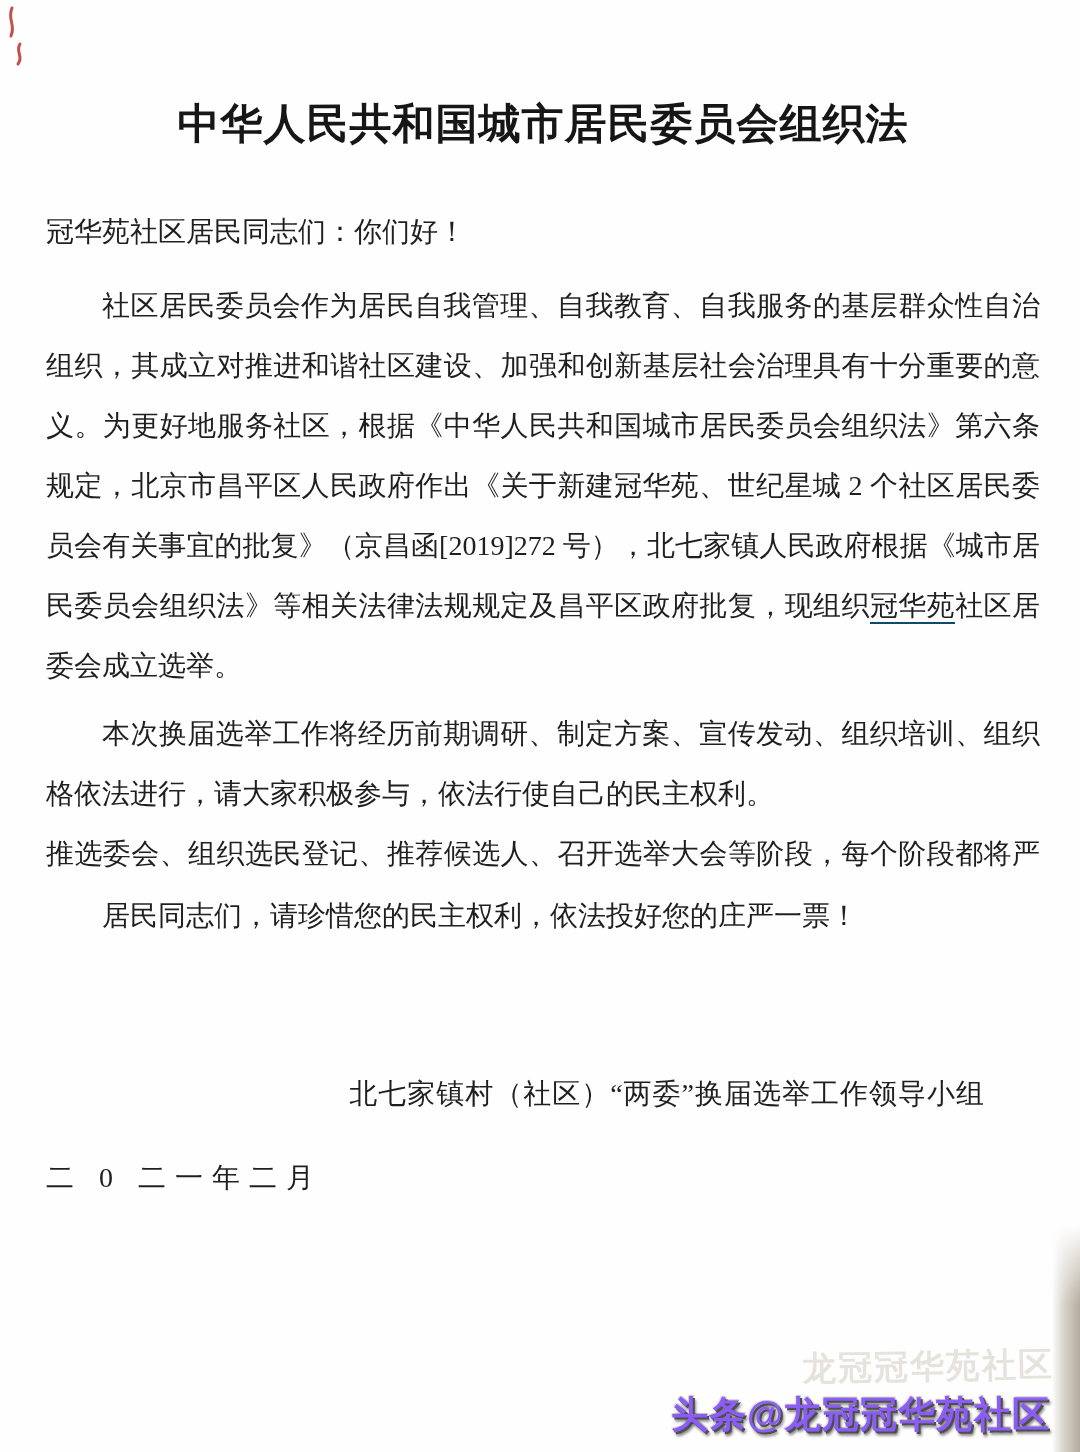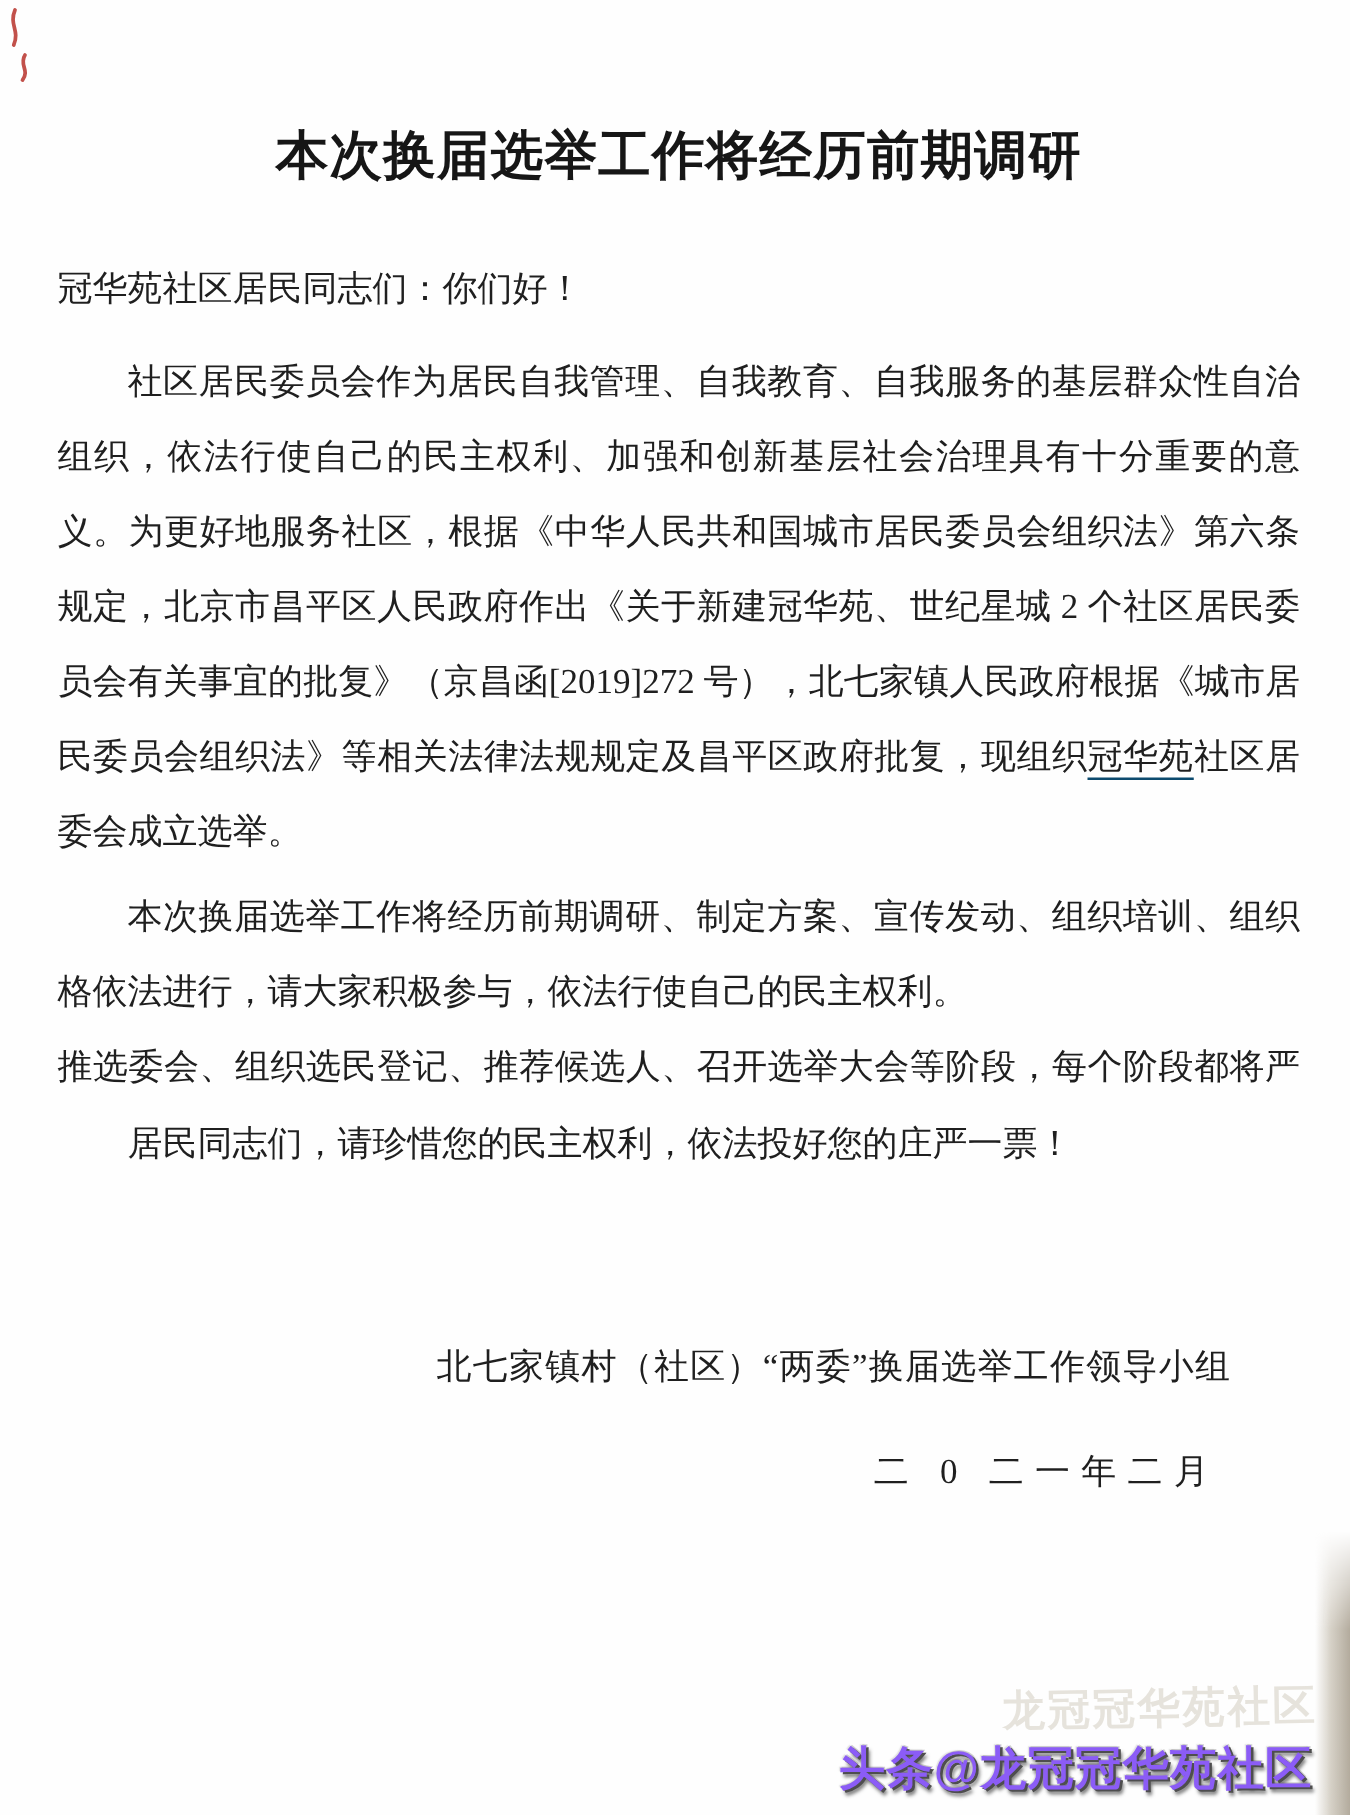--- a/index.html
+++ b/index.html
@@ -57,21 +57,21 @@
     line-height: 60px;
     text-align: right;
     padding-right: 55px;
     letter-spacing: 1px;
   }
   .dateline {
     margin-top: 24px;
     font-size: 28px;
     height: 60px;
     line-height: 60px;
-    text-align: right;
+    text-align: left;
     padding-right: 64px;
     letter-spacing: 9px;
   }
   .corner-marks {
     position: absolute;
     left: 4px;
     top: 4px;
     opacity: 0.85;
   }
   .scan-shadow {
@@ -119,28 +119,28 @@
 
   <span class="corner-marks">
     <svg width="34" height="64" viewBox="0 0 34 64">
       <path d="M8 4 C 3 16, 12 20, 7 32" stroke="#b8342c" fill="none" stroke-width="3" stroke-linecap="round"></path>
       <path d="M16 40 C 11 48, 20 52, 14 60" stroke="#b8342c" fill="none" stroke-width="3" stroke-linecap="round"></path>
     </svg>
   </span>
 
   <div class="doc">
 
-    <div class="title">本次换届选举工作将经历前期调研</div>
+    <div class="title">中华人民共和国城市居民委员会组织法</div>
 
     <div class="bodytext">
 
       <div class="greeting">冠华苑社区居民同志们：你们好！</div>
 
       <div class="line just indent p1">社区居民委员会作为居民自我管理、自我教育、自我服务的基层群众性自治</div>
-      <div class="line just">组织，依法行使自己的民主权利、加强和创新基层社会治理具有十分重要的意</div>
+      <div class="line just">组织，其成立对推进和谐社区建设、加强和创新基层社会治理具有十分重要的意</div>
       <div class="line just">义。为更好地服务社区，根据《中华人民共和国城市居民委员会组织法》第六条</div>
       <div class="line just">规定，北京市昌平区人民政府作出《关于新建冠华苑、世纪星城 2 个社区居民委</div>
       <div class="line just">员会有关事宜的批复》（京昌函[2019]272 号），北七家镇人民政府根据《城市居</div>
       <div class="line just">
         <span>民委员会组织法》等相关法律法规规定及昌平区政府批复，现组织</span><span class="uline">冠华苑</span><span>社区居</span>
       </div>
       <div class="line">委会成立选举。</div>
 
       <div class="line just indent p2">本次换届选举工作将经历前期调研、制定方案、宣传发动、组织培训、组织</div>
       <div class="line">格依法进行，请大家积极参与，依法行使自己的民主权利。</div>

